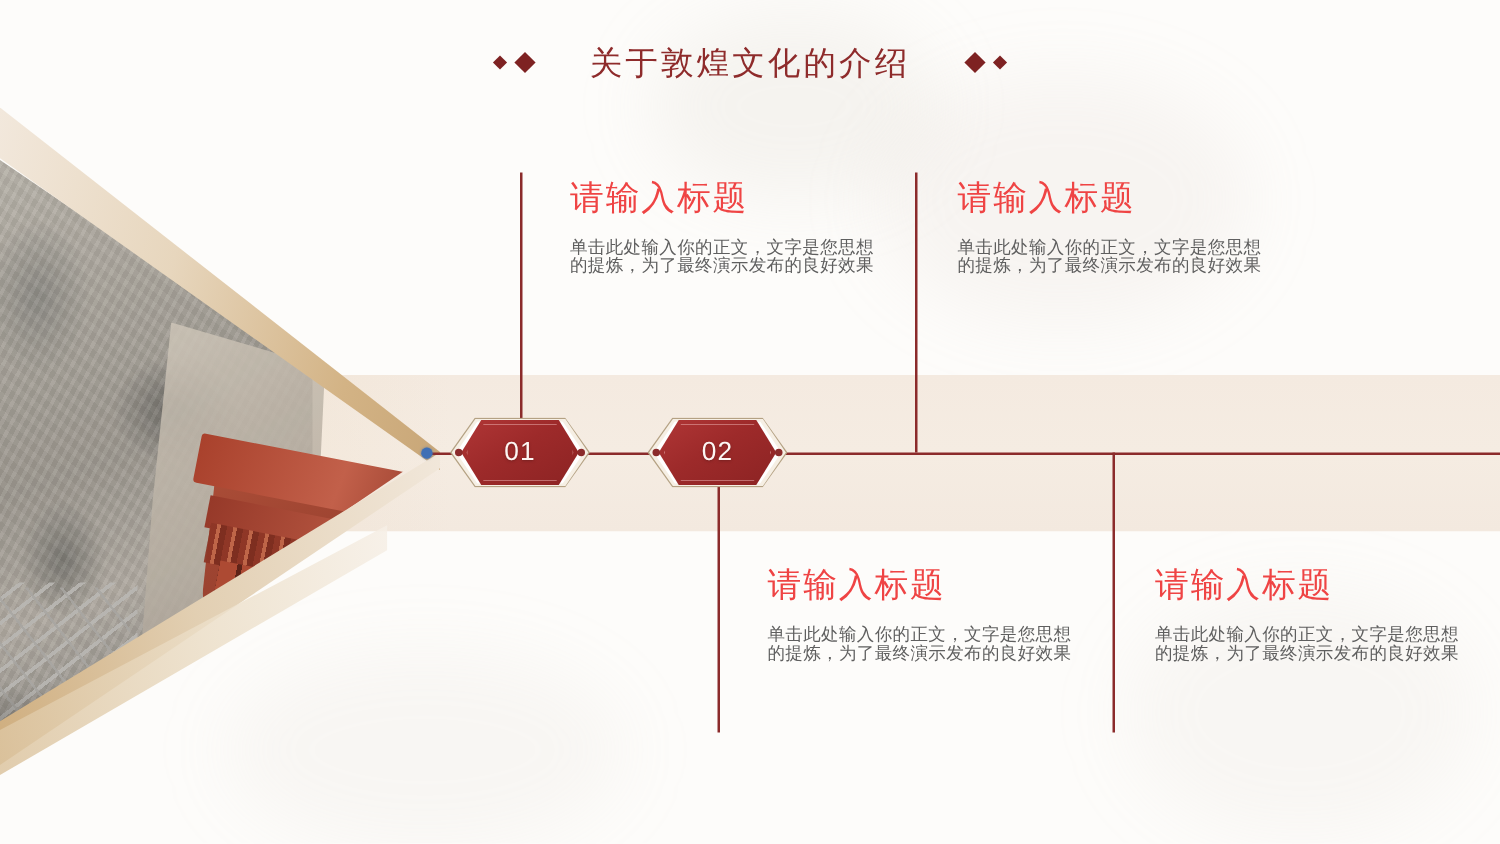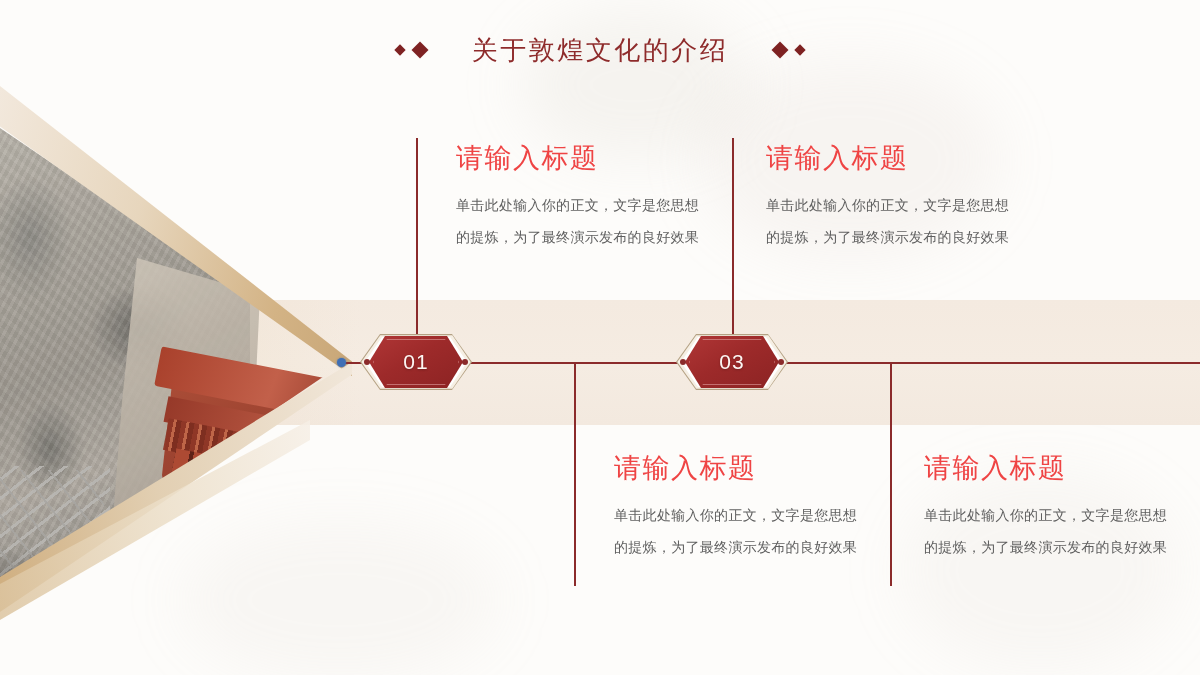--- a/index.html
+++ b/index.html
@@ -202,23 +202,23 @@
   .hex .pt.r{right:4px;}
 
   
   .blk{position:absolute;width:250px;}
   .blk h3{
     margin:0 0 14px 0;font-weight:normal;
     font-family:"Liberation Serif","DejaVu Serif",serif;
     font-size:27px;color:#ef4444;letter-spacing:1.5px;
   }
   .blk p{
-    margin:0;font-size:14px;line-height:32px;color:#5f5f5f;
+    margin:0;font-size:14px;line-height:15px;color:#5f5f5f;
     letter-spacing:.3px;
-    font-family:Liberation Mono, monospace;
+    font-family:Liberation Sans, sans-serif;
   }
 </style>
 </head>
 <body>
 
 <div id="slide">
 
   <div class="wm wm1"></div>
   <div class="wm wm2"></div>
   <div class="wm wm3"></div>
@@ -270,31 +270,31 @@
     <div class="gold"></div>
     <div class="goldin"></div>
     <div class="white"></div>
     <div class="body"></div>
     <div class="inline"></div>
     <span class="pt l"></span>
     <span class="pt r"></span>
     <div class="num">01</div>
   </div>
 
-
-  <div class="hex" style="left:676px;top:334px;">
+  <div class="hex" style="left:518px;top:334px;">
     <div class="gold"></div>
     <div class="goldin"></div>
     <div class="white"></div>
     <div class="body"></div>
     <div class="inline"></div>
     <span class="pt l"></span>
     <span class="pt r"></span>
-    <div class="num">03</div>
-  </div>
+    <div class="num">02</div>
+  </div>
+
 
 
   <div class="blk" style="left:456px;top:140px;">
     <h3>请输入标题</h3>
     <p>单击此处输入你的正文，文字是您思想的提炼，为了最终演示发布的良好效果</p>
   </div>
 
   <div class="blk" style="left:614px;top:450px;">
     <h3>请输入标题</h3>
     <p>单击此处输入你的正文，文字是您思想的提炼，为了最终演示发布的良好效果</p>

